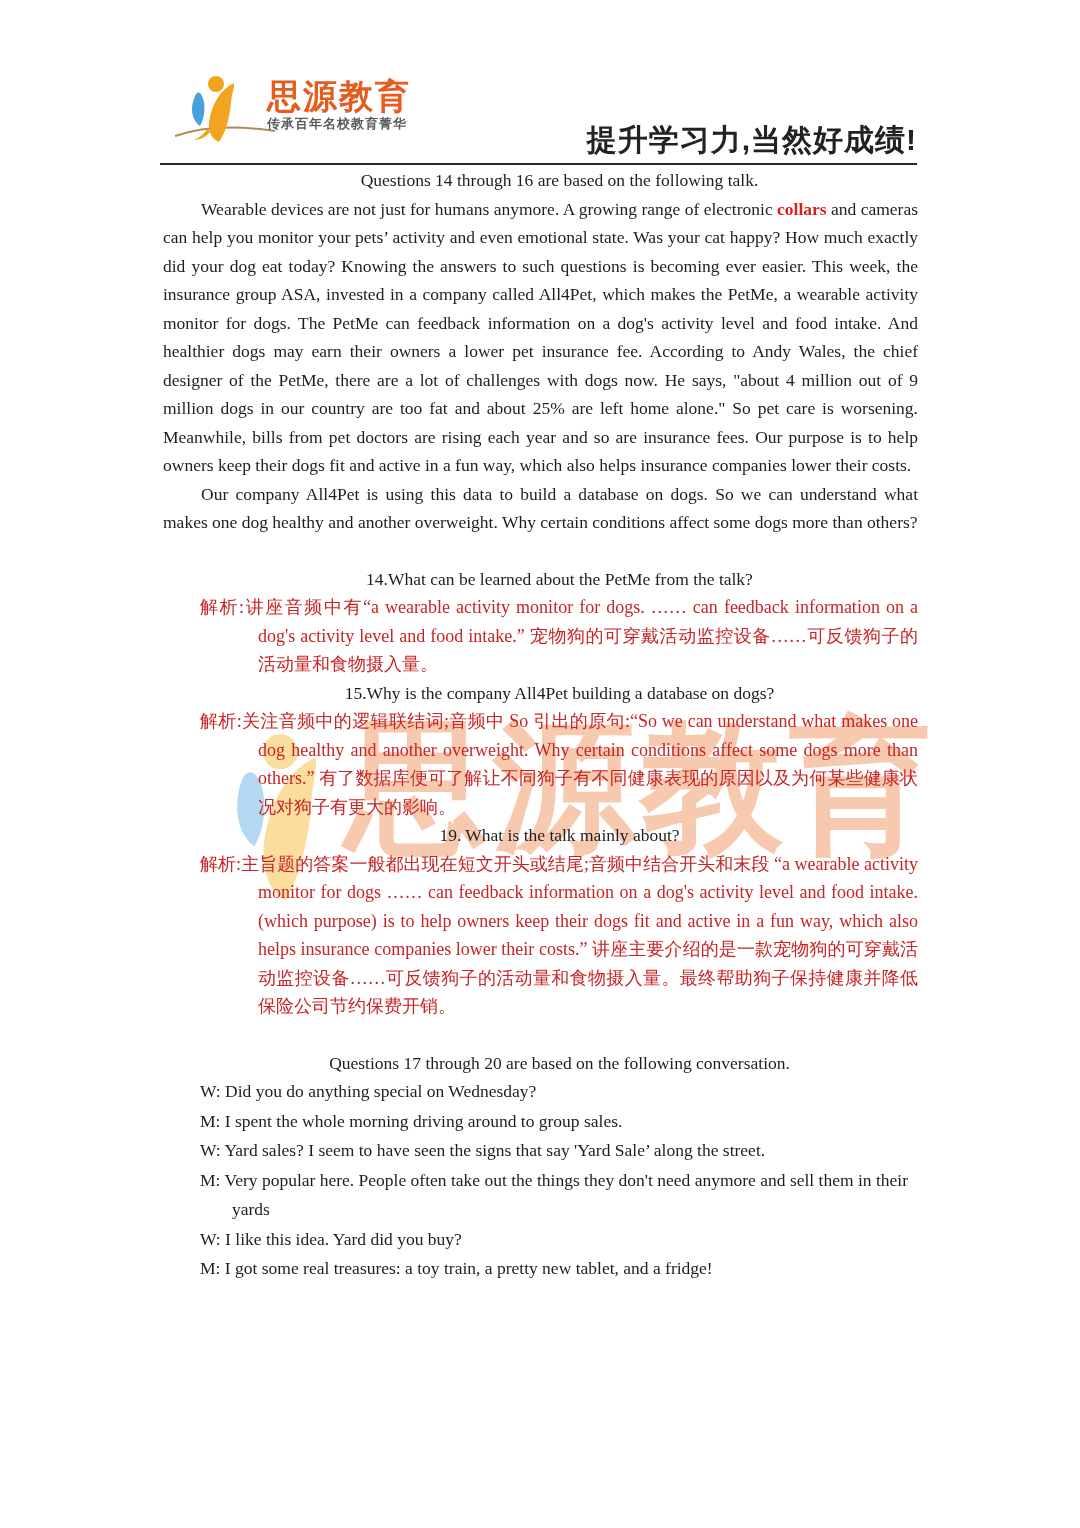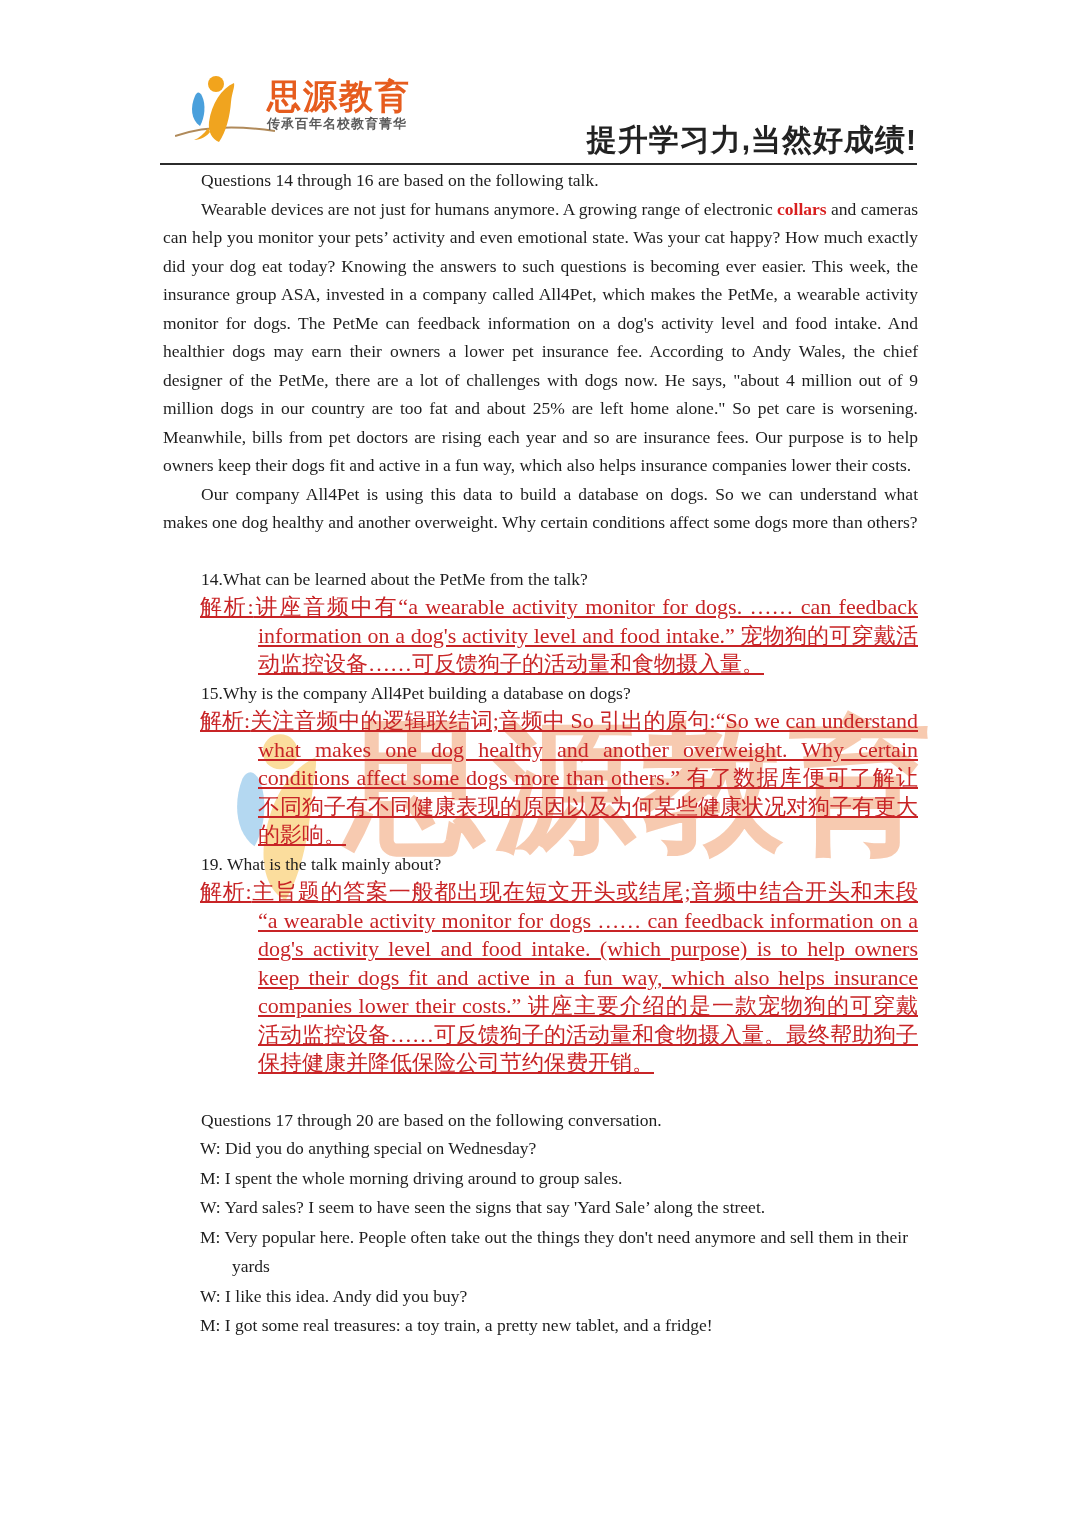--- a/index.html
+++ b/index.html
@@ -52,26 +52,26 @@
     font-family:"Liberation Sans","DejaVu Sans",sans-serif;
     font-weight:bold;font-size:142px;line-height:1.05;
     color:rgba(236,128,66,.42);letter-spacing:6px;white-space:nowrap;
   }
   
   .doc{
     position:absolute;left:163px;top:166px;width:755px;z-index:1;
     font-size:17.5px;line-height:28.5px;
   }
   .blk{margin:0;}
-  .blk.line{padding-left:38px;}
+  .blk.line{padding-left:38px;text-align:center;}
   .blk.para{text-align:justify;text-indent:38px;}
   .blk.analysis{
     text-align:justify;
     padding-left:95px;text-indent:-58px;
-    color:var(--red);font-size:22px;text-decoration:underline;
+    color:var(--red);font-size:18px;
   }
   .blk.dialog{padding-left:69px;text-indent:-32px;line-height:29.5px;}
   .blk.spacer{height:28px;}
   .seg.red{color:var(--red);}
   .seg.red-bold{color:var(--red-bold);font-weight:bold;}
 </style>
 </head>
 <body>
 
 <div class="watermark">
@@ -111,15 +111,15 @@
     <div class="blk line"><span class="seg normal">15.Why is the company All4Pet building a database on dogs?</span></div>
     <div class="blk analysis"><span class="seg red">解析:</span><span class="seg red">关注音频中的逻辑联结词;音频中 So 引出的原句:“So we can understand what makes one dog healthy and another overweight. Why certain conditions affect some dogs more than others.” 有了数据库便可了解让不同狗子有不同健康表现的原因以及为何某些健康状况对狗子有更大的影响。</span></div>
     <div class="blk line"><span class="seg normal">19. What is the talk mainly about?</span></div>
     <div class="blk analysis"><span class="seg red">解析:</span><span class="seg red">主旨题的答案一般都出现在短文开头或结尾;音频中结合开头和末段 “a wearable activity monitor for dogs …… can feedback information on a dog's activity level and food intake. (which purpose) is to help owners keep their dogs fit and active in a fun way, which also helps insurance companies lower their costs.” 讲座主要介绍的是一款宠物狗的可穿戴活动监控设备……可反馈狗子的活动量和食物摄入量。最终帮助狗子保持健康并降低保险公司节约保费开销。</span></div>
     <div class="blk spacer"></div>
     <div class="blk line"><span class="seg normal">Questions 17 through 20 are based on the following conversation.</span></div>
     <div class="blk dialog"><span class="seg normal">W: Did you do anything special on Wednesday?</span></div>
     <div class="blk dialog"><span class="seg normal">M: I spent the whole morning driving around to group sales.</span></div>
     <div class="blk dialog"><span class="seg normal">W: Yard sales? I seem to have seen the signs that say 'Yard Sale’ along the street.</span></div>
     <div class="blk dialog"><span class="seg normal">M: Very popular here. People often take out the things they don't need anymore and sell them in their yards</span></div>
-    <div class="blk dialog"><span class="seg normal">W: I like this idea. Andy did you buy?</span></div>
+    <div class="blk dialog"><span class="seg normal">W: I like this idea. Yard did you buy?</span></div>
     <div class="blk dialog"><span class="seg normal">M: I got some real treasures: a toy train, a pretty new tablet, and a fridge!</span></div>
   </div>
 
 </body></html>

